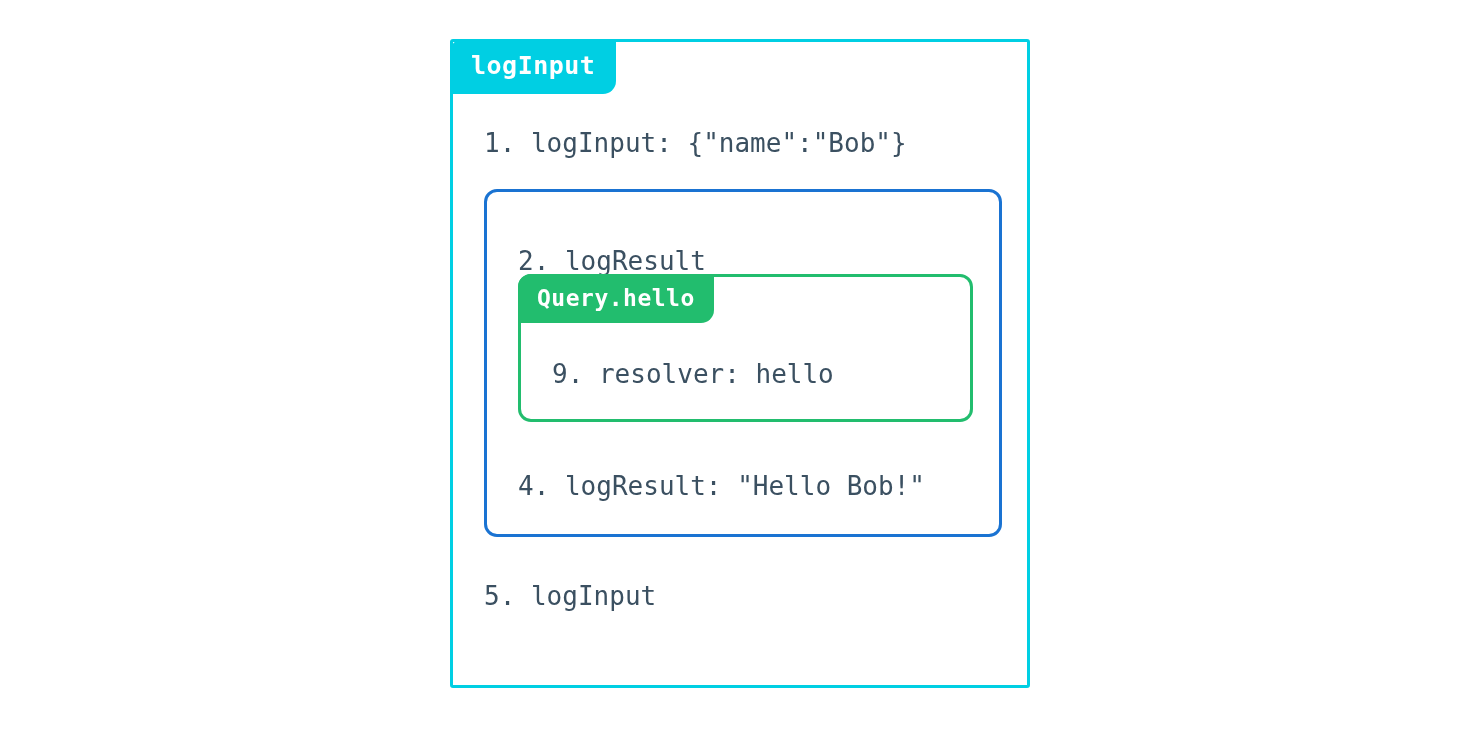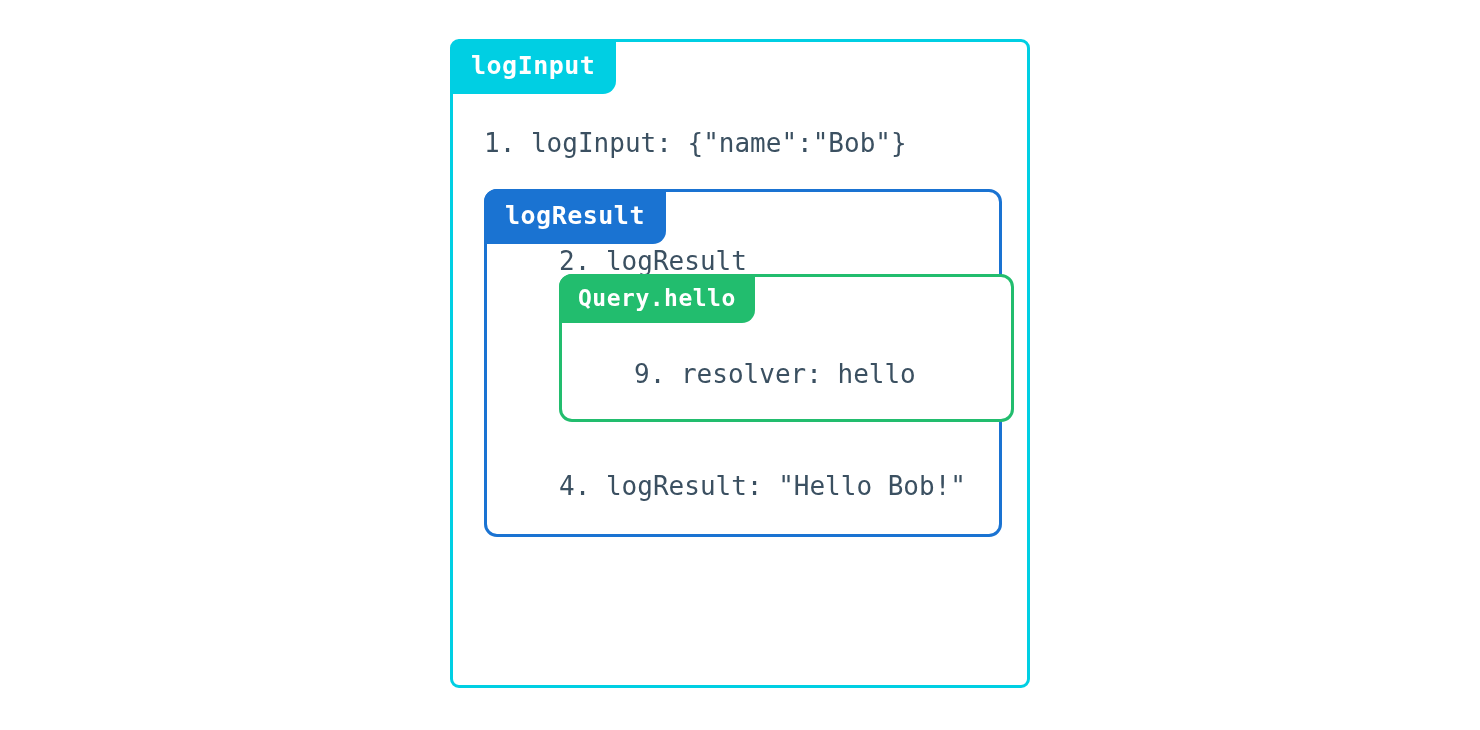--- a/index.html
+++ b/index.html
@@ -31,21 +31,21 @@
     background: #ffffff;
   }
 
   .box-outer {
     position: absolute;
     left: 450px;
     top: 39px;
     width: 580px;
     height: 649px;
     border-color: #00cfe3;
-    border-radius: 9px;
+    border-radius: 3px;
   }
 
   .box-mid {
     margin: 0 0 0 31px;
     width: 518px;
     border-color: #1a73d2;
     border-radius: 13px;
   }
 
   .box-inner {
@@ -84,21 +84,20 @@
   .tab-inner {
     background: #22bd6e;
     font-size: 23px;
     padding: 11px 19px 12px 19px;
   }
 
   
   .lines {
     position: relative;
     z-index: 1;
-    padding-left: 41px;
   }
   .line {
     color: #3b5061;
     font-family: "DejaVu Sans Mono", "Liberation Mono", monospace;
     font-size: 26px;
     line-height: 1.0;
     white-space: pre;
   }
 
   .outer-body { padding: 0 0 0 0; }
@@ -121,38 +120,38 @@
     <div class="tab tab-outer">logInput</div>
 
     <div class="outer-body">
 
       <div class="line line-1">1. logInput: {"name":"Bob"}</div>
 
       <div class="gap-after-line1"></div>
 
       <div class="trace-box box-mid">
 
-        <div class="tab tab-mid">logResult</div>
 
         <div class="lines">
 
           <div class="line line-2">2. logResult</div>
 
           <div class="trace-box box-inner">
 
             <div class="tab tab-inner">Query.hello</div>
 
             <div class="lines">
               <div class="line line-3">9. resolver: hello</div>
             </div>
 
           </div>
 
           <div class="line line-4">4. logResult: "Hello Bob!"</div>
 
         </div>
       </div>
 
+      <div class="line line-5">5. logInput</div>
 
     </div>
   </div>
 
 </div>
 
 </body></html>

